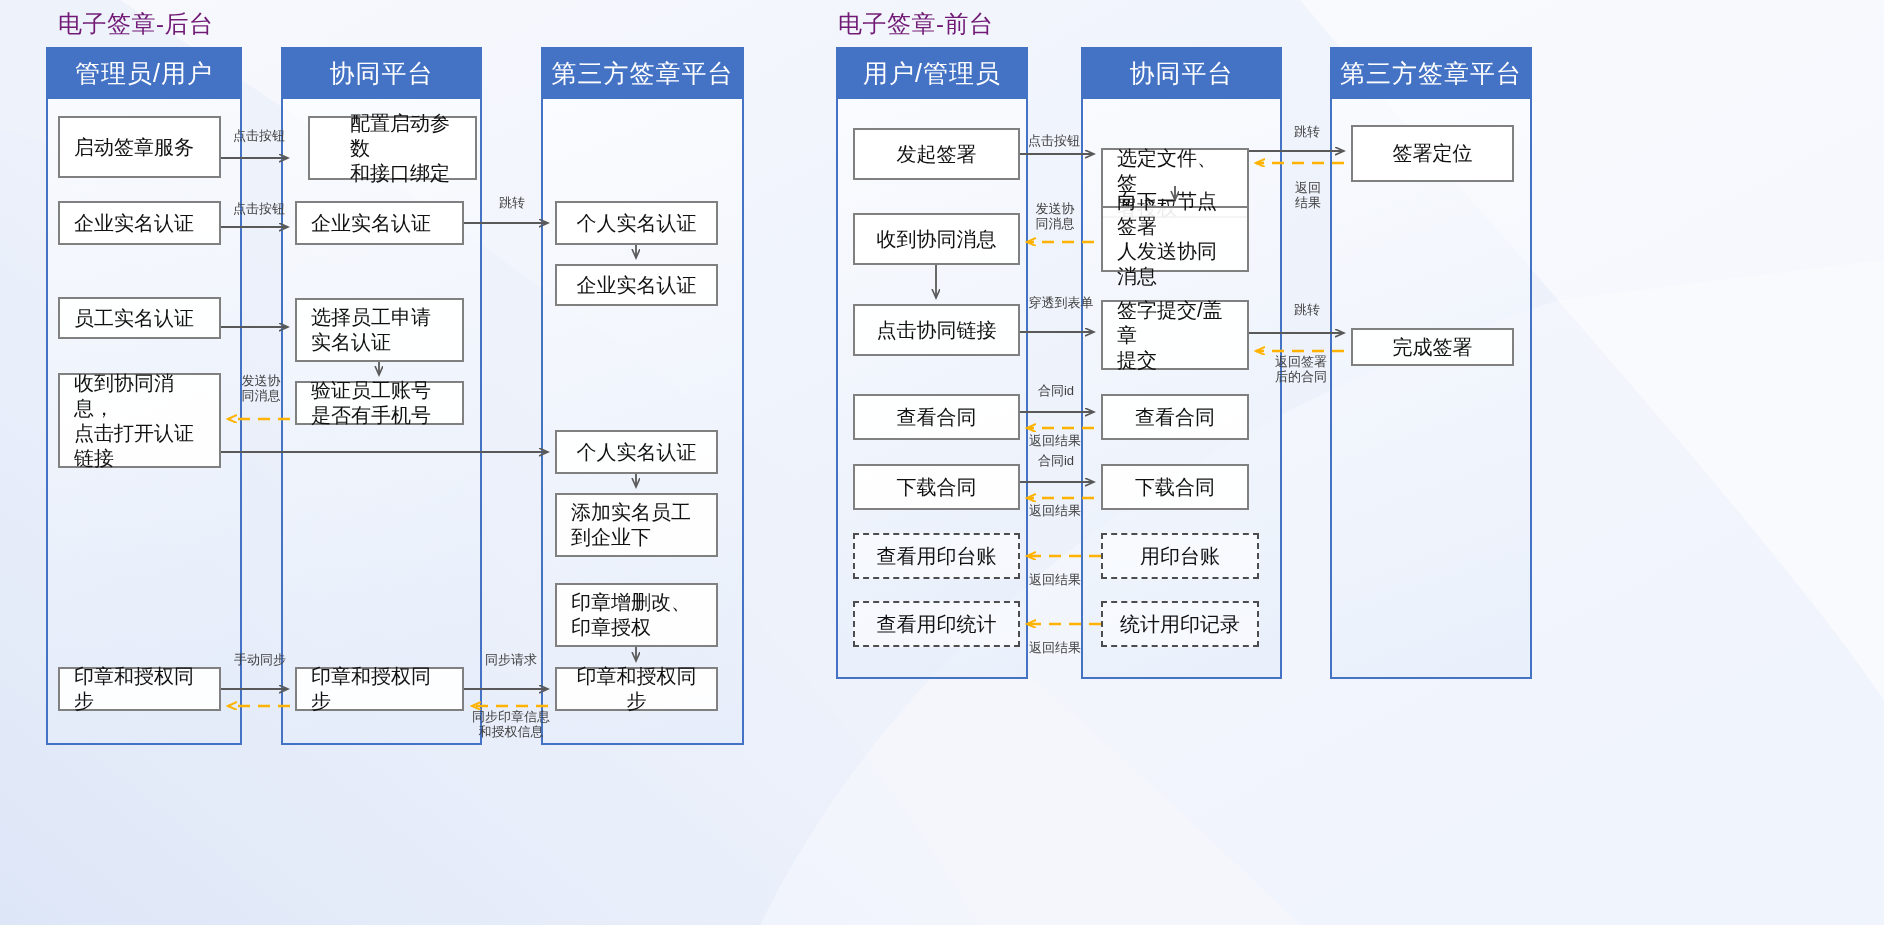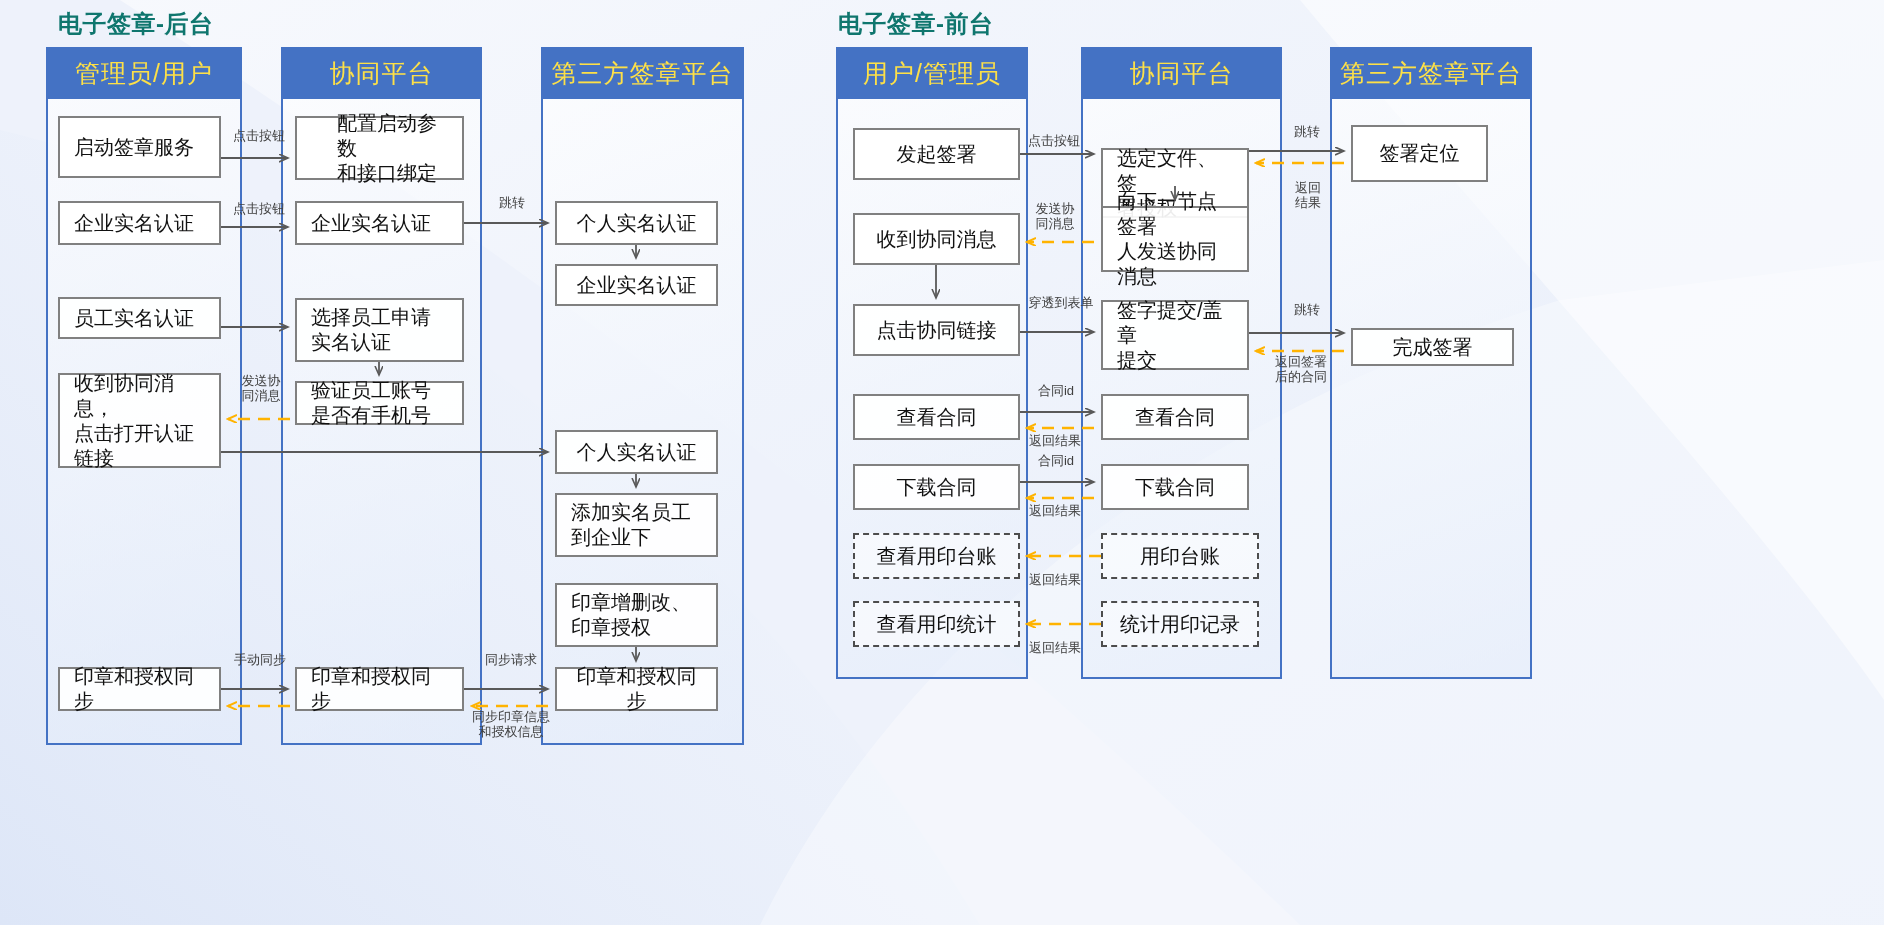--- a/index.html
+++ b/index.html
@@ -13,31 +13,31 @@
   
   .bg-swoosh{position:absolute;inset:0;overflow:hidden;pointer-events:none;z-index:0;}
   .bg-swoosh svg{position:absolute;top:0;left:0;}
 
   .canvas{position:absolute;inset:0;z-index:1;}
 
   .abs{position:absolute;box-sizing:border-box;}
 
   
   .diagram-title{
-    font-size:24px;font-weight:bold;color:#0f766e;letter-spacing:.5px;white-space:nowrap;
+    font-size:24px;font-weight:normal;color:#701a75;letter-spacing:.5px;white-space:nowrap;
   }
 
   
   .lane{
     border:2px solid #4472c4;
     background:linear-gradient(160deg,rgba(255,255,255,.72),rgba(226,235,250,.55));
     border-top:none;
   }
   .lane-header{
-    background:#4472c4;color:#fde047;
+    background:#4472c4;color:#ffffff;
     display:flex;align-items:center;justify-content:center;
     font-size:25px;letter-spacing:1px;white-space:nowrap;
   }
 
   
   .node{
     border:2px solid #808080;
     background:rgba(255,255,255,.92);
     display:flex;align-items:center;
     font-size:20px;color:#111;line-height:1.25;
@@ -106,21 +106,21 @@
   <div class="abs node" style="left:58px;top:373px;width:163px;height:95px;">
     <span class="txt">收到协同消息，
 点击打开认证
 链接</span>
     </div>
 
   <div class="abs node" style="left:58px;top:667px;width:163px;height:44px;">
     <span class="txt">印章和授权同步</span>
     </div>
 
-  <div class="abs node" style="left:295px;top:116px;width:169px;height:64px;padding-left:40px;">
+  <div class="abs node" style="left:308px;top:116px;width:169px;height:64px;padding-left:40px;">
     <span class="txt">配置启动参数
 和接口绑定</span>
     </div>
 
   <div class="abs node" style="left:295px;top:201px;width:169px;height:44px;">
     <span class="txt">企业实名认证</span>
     </div>
 
   <div class="abs node" style="left:295px;top:298px;width:169px;height:64px;">
     <span class="txt">选择员工申请
@@ -235,21 +235,21 @@
     </div>
 
   <div class="abs node dashed" style="left:1101px;top:533px;width:158px;height:46px;">
     <span class="txt">用印台账</span>
     </div>
 
   <div class="abs node dashed" style="left:1101px;top:601px;width:158px;height:46px;">
     <span class="txt">统计用印记录</span>
     </div>
 
-  <div class="abs node center" style="left:1351px;top:125px;width:137px;height:57px;">
+  <div class="abs node center" style="left:1351px;top:125px;width:163px;height:57px;">
     <span class="txt">签署定位</span>
     </div>
 
   <div class="abs node center" style="left:1351px;top:328px;width:163px;height:38px;">
     <span class="txt">完成签署</span>
     </div>
 
   <div class="abs edge-label" style="left:1022px;top:134px;width:64px;">点击按钮</div>
   <div class="abs edge-label" style="left:1284px;top:125px;width:46px;">跳转</div>
   <div class="abs edge-label" style="left:1286px;top:181px;width:44px;">返回

